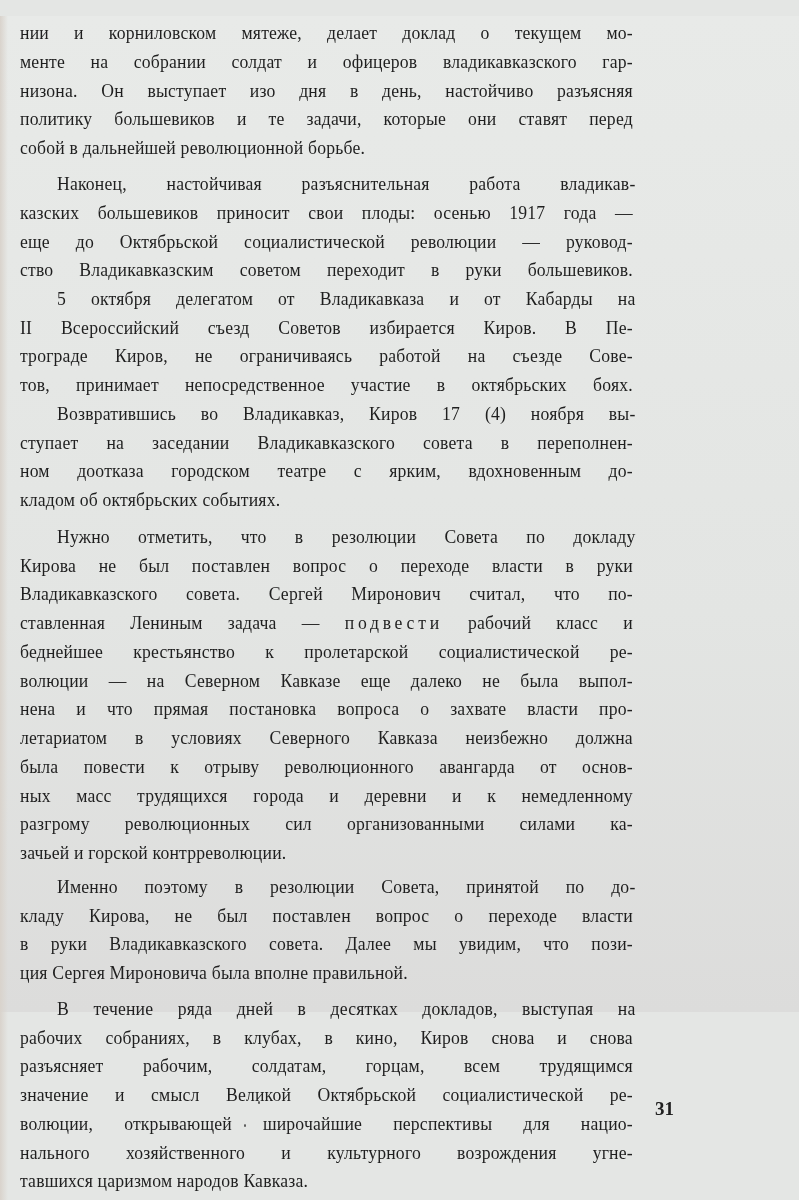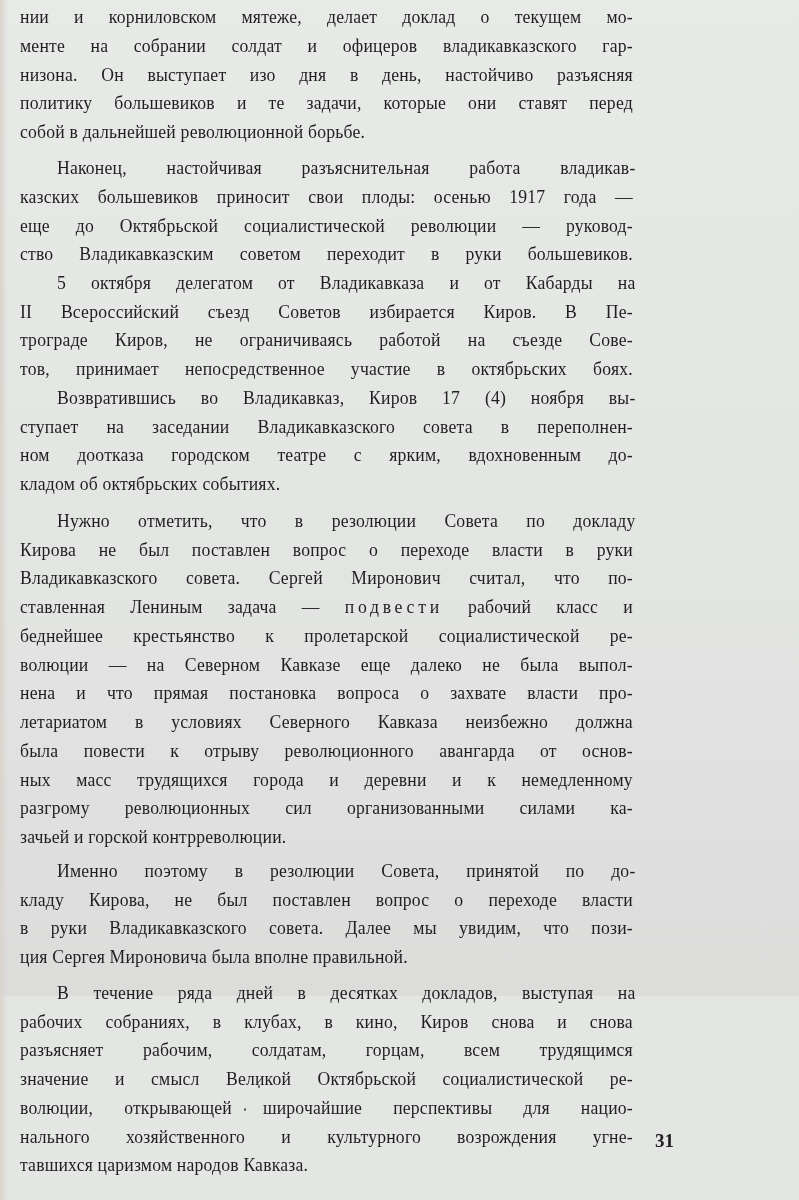--- a/index.html
+++ b/index.html
@@ -5,21 +5,21 @@
   html, body { margin: 0; padding: 0; }
   body {
     width: 799px; height: 1200px;
     background: #e4e6e4;
     position: relative;
     overflow: hidden;
     font-family: "Liberation Serif", "DejaVu Serif", serif;
     color: #1f1f1f;
   }
   .page {
-    position: absolute; left: 0; top: 0; width: 799px; height: 996px;
+    position: absolute; left: 0; top: 16px; width: 799px; height: 996px;
     background: linear-gradient(180deg, #e8eae8 0%, #e3e5e3 60%, #dcdcdb 100%);
   }
   .edge {
     position: absolute; left: 0; top: 0; width: 8px; height: 1200px;
     background: linear-gradient(90deg, #d9d3cc 0%, rgba(228,230,228,0) 100%);
   }
   .line {
     position: absolute;
     left: 20px;
     width: 659px;
@@ -34,21 +34,20 @@
     transform-origin: left center;
   }
   .line.indent { left: 57px; width: 622px; }
   .line.last { text-align-last: left; }
   .spaced { letter-spacing: 4px; }
   .pagenum {
     position: absolute;
     left: 655px; top: 1080px;
     font-size: 19px; font-weight: bold;
     line-height: 26px;
-    margin-top: 48px;
   }
   .speck { position: absolute; background: #555; border-radius: 50%; }
 </style>
 </head>
 <body>
 
 <div class="page">
   <div class="edge"></div>
 
   <div class="line" style="top:4px">нии и корниловском мятеже, делает доклад о текущем мо-</div>

